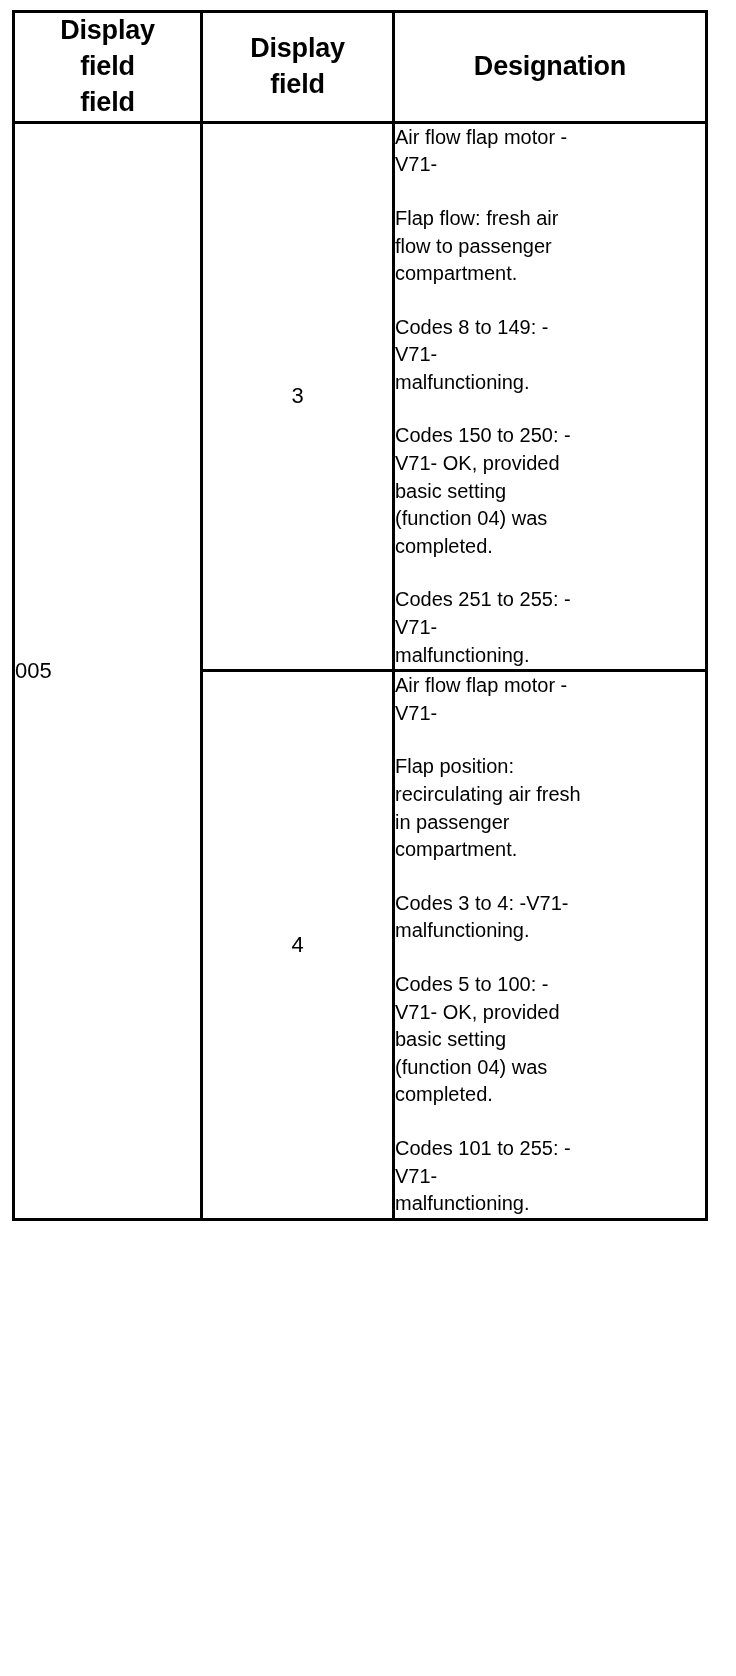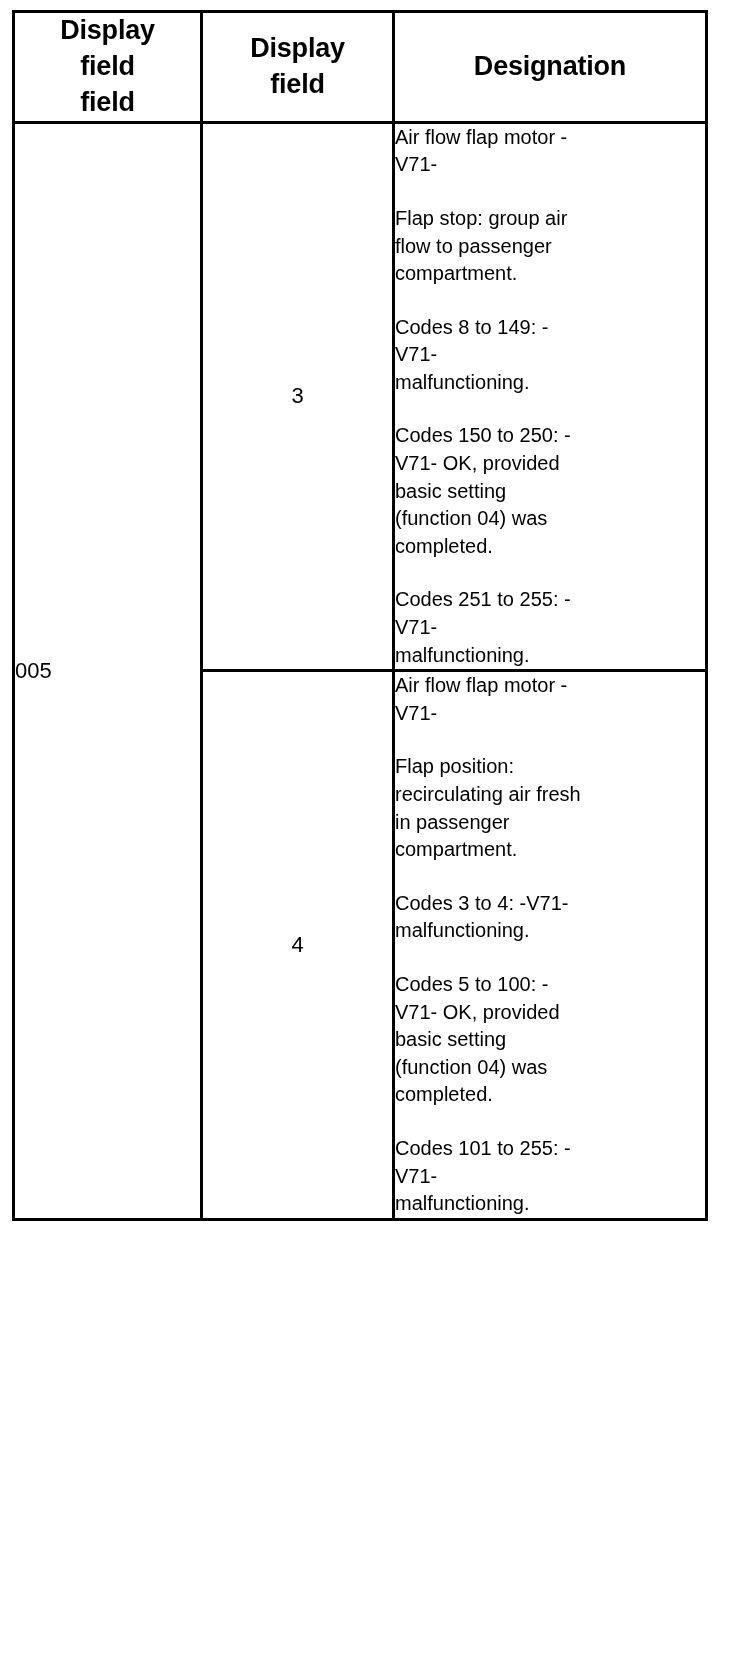--- a/index.html
+++ b/index.html
@@ -107,21 +107,21 @@
         </th>
       </tr>
     </thead>
     <tbody>
       <tr>
         <td class="group-cell" rowspan="2">005</td>
         <td class="field-cell">3</td>
         <td class="desig-cell">
           <p class="para">Air flow flap motor -
 V71-</p>
-          <p class="para">Flap stop: group air
+          <p class="para">Flap flow: fresh air
 flow to passenger
 compartment.</p>
           <p class="para">Codes 8 to 149: -
 V71-
 malfunctioning.</p>
           <p class="para">Codes 150 to 250: -
 V71- OK, provided
 basic setting
 (function 04) was
 completed.</p>

